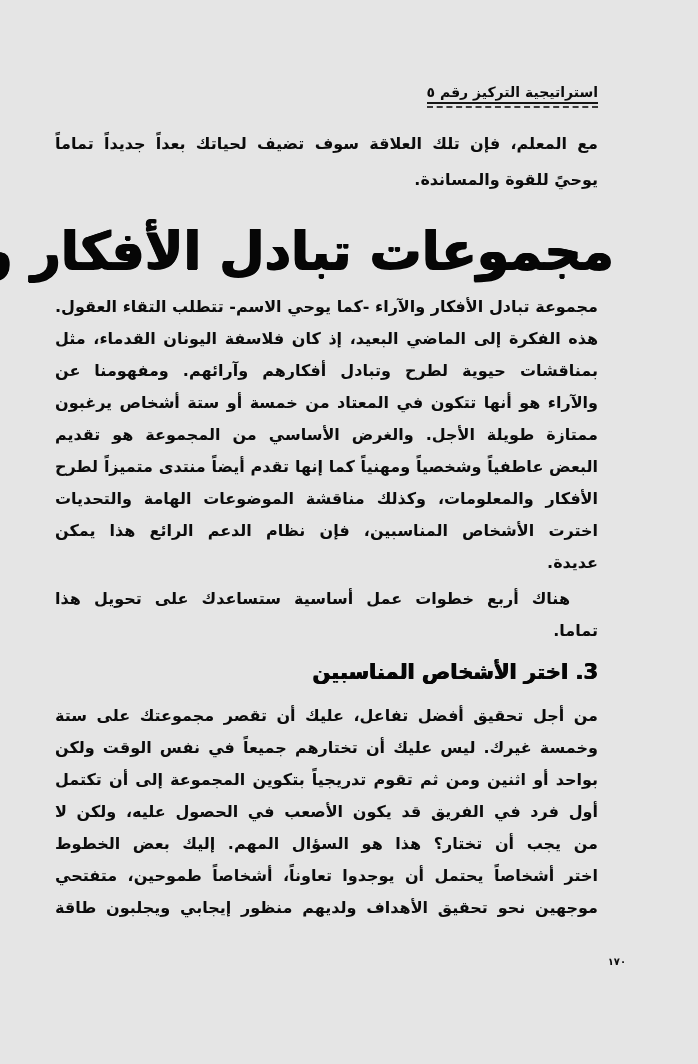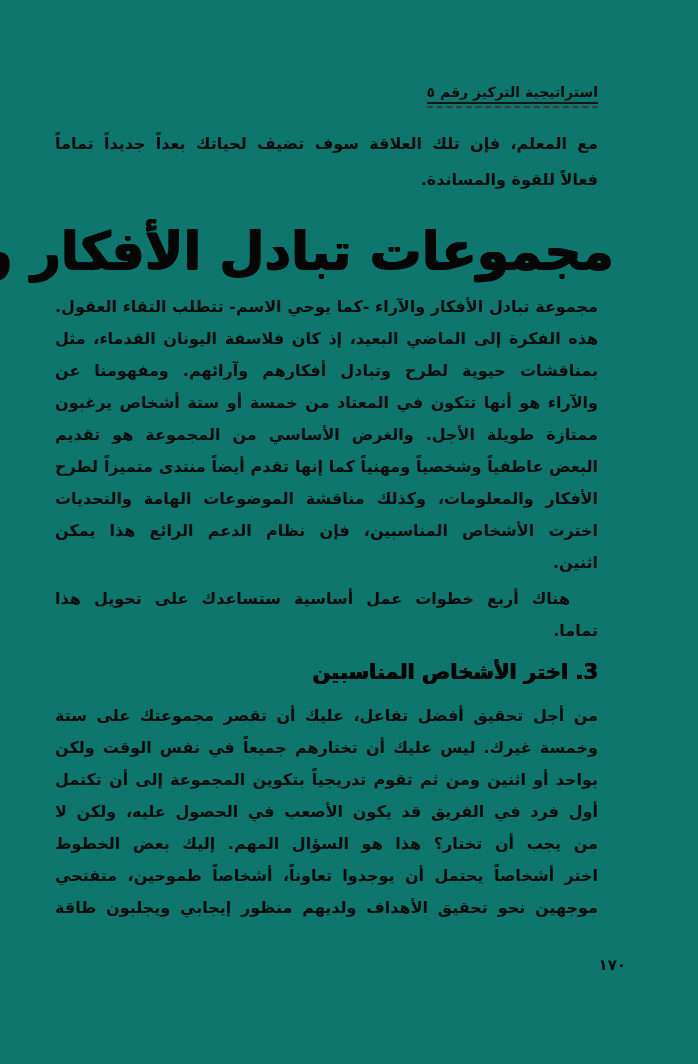--- a/index.html
+++ b/index.html
@@ -10,21 +10,21 @@
     width: 698px;
     height: 1064px;
     background: #ffffff;
     position: relative;
     font-family: "DejaVu Sans", sans-serif;
     overflow: hidden;
   }
   .page {
     position: absolute;
     inset: 0;
-    background: #0f766e;
+    background: #e5e5e5;
     color: #0c0c0c;
   }
 
   
   .running-head {
     position: absolute;
     top: 84px;
     right: 100px;
     direction: rtl;
     font-size: 14px;
@@ -104,51 +104,51 @@
     color: #060606;
     text-shadow: 0.5px 0 currentColor, -0.5px 0 currentColor;
   }
 
   
   .page-number {
     position: absolute;
     top: 956px;
     right: 72px;
     direction: rtl;
-    font-size: 15px;
+    font-size: 10px;
     font-weight: bold;
     color: #0c0c0c;
   }
 </style>
 </head>
 <body>
 
 <div class="page">
 
   <div class="running-head">
     <span class="rh-text">استراتيجية التركيز رقم ٥</span>
   </div>
 
   <div id="intro" class="textblock">
     <div class="line">مع المعلم، فإن تلك العلاقة سوف تضيف لحياتك بعداً جديداً تماماً سيكون مصدراً</div>
-    <div class="line end">فعالاً للقوة والمساندة.</div>
+    <div class="line end">يوحيً للقوة والمساندة.</div>
   </div>
 
   <div class="chapter-title">مجموعات تبادل الأفكار والآراء</div>
 
   <div id="para1" class="textblock">
     <div class="line">مجموعة تبادل الأفكار والآراء -كما يوحي الاسم- تتطلب التقاء العقول. وتعود أصول</div>
     <div class="line">هذه الفكرة إلى الماضي البعيد، إذ كان فلاسفة اليونان القدماء، مثل سقراط، يستمتعون</div>
     <div class="line">بمناقشات حيوية لطرح وتبادل أفكارهم وآرائهم. ومفهومنا عن مجموعة تبادل الأفكار</div>
     <div class="line">والآراء هو أنها تتكون في المعتاد من خمسة أو ستة أشخاص يرغبون في تكوين علاقات</div>
     <div class="line">ممتازة طويلة الأجل. والغرض الأساسي من المجموعة هو تقديم أفرادها الدعم لبعضهم</div>
     <div class="line">البعض عاطفياً وشخصياً ومهنياً كما إنها تقدم أيضاً منتدى متميزاً لطرح وتبادل</div>
     <div class="line">الأفكار والمعلومات، وكذلك مناقشة الموضوعات الهامة والتحديات اليومية. إذا</div>
     <div class="line">اخترت الأشخاص المناسبين، فإن نظام الدعم الرائع هذا يمكن الاستمتاع به لسنوات</div>
-    <div class="line end">اثنين.</div>
+    <div class="line end">عديدة.</div>
   </div>
 
   <div id="para2" class="textblock">
     <div class="line indent">هناك أربع خطوات عمل أساسية ستساعدك على تحويل هذا المفهوم إلى حقيقة</div>
     <div class="line end">تماما.</div>
   </div>
 
   <div class="section-heading">3. اختر الأشخاص المناسبين</div>
 
   <div id="para3" class="textblock">

